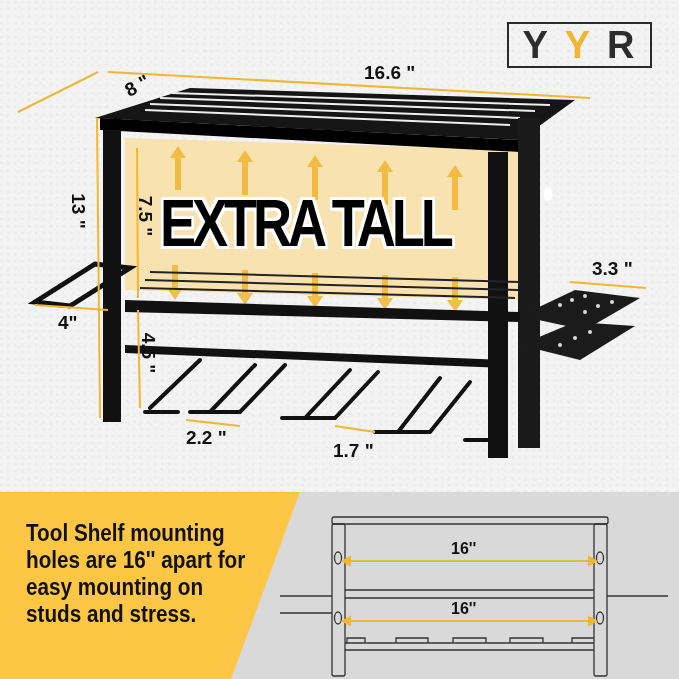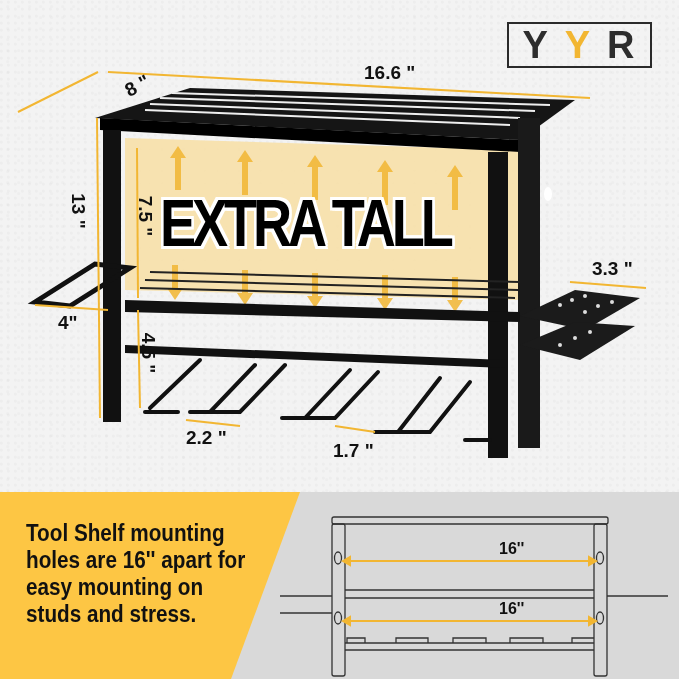--- a/index.html
+++ b/index.html
@@ -22,21 +22,21 @@
   .extra { position:absolute; left:160px; top:190px; font-family:"Liberation Sans", sans-serif;
            font-weight:900; font-size:66px; letter-spacing:-5px; color:#000; transform:scaleX(0.82);
            transform-origin:left top; line-height:1;
            text-shadow: 3px 0 0 #fff,-3px 0 0 #fff,0 3px 0 #fff,0 -3px 0 #fff,
                         3px 3px 0 #fff,-3px -3px 0 #fff,3px -3px 0 #fff,-3px 3px 0 #fff; }
   .banner { position:absolute; left:0; top:492px; width:679px; height:187px; background:#d9d9d9; }
   .banner-yellow { position:absolute; left:0; top:492px; width:300px; height:187px; background:#fdc644;
                    clip-path:polygon(0 0, 100% 0, 77% 100%, 0 100%); }
   .banner-text { position:absolute; left:26px; top:520px; width:250px; font-size:23px; font-weight:bold;
                  color:#111; line-height:27px; transform:scaleX(0.9); transform-origin:left top; }
-  .diag-label { position:absolute; font-weight:bold; font-size:16px; color:#111;margin-left:48px; }
+  .diag-label { position:absolute; font-weight:bold; font-size:16px; color:#111; }
   svg { position:absolute; left:0; top:0; }
 </style>
 </head>
 <body>
 
 <div class="canvas">
   <div class="wall"></div>
 
   <div class="logo">
     <span>Y</span>

